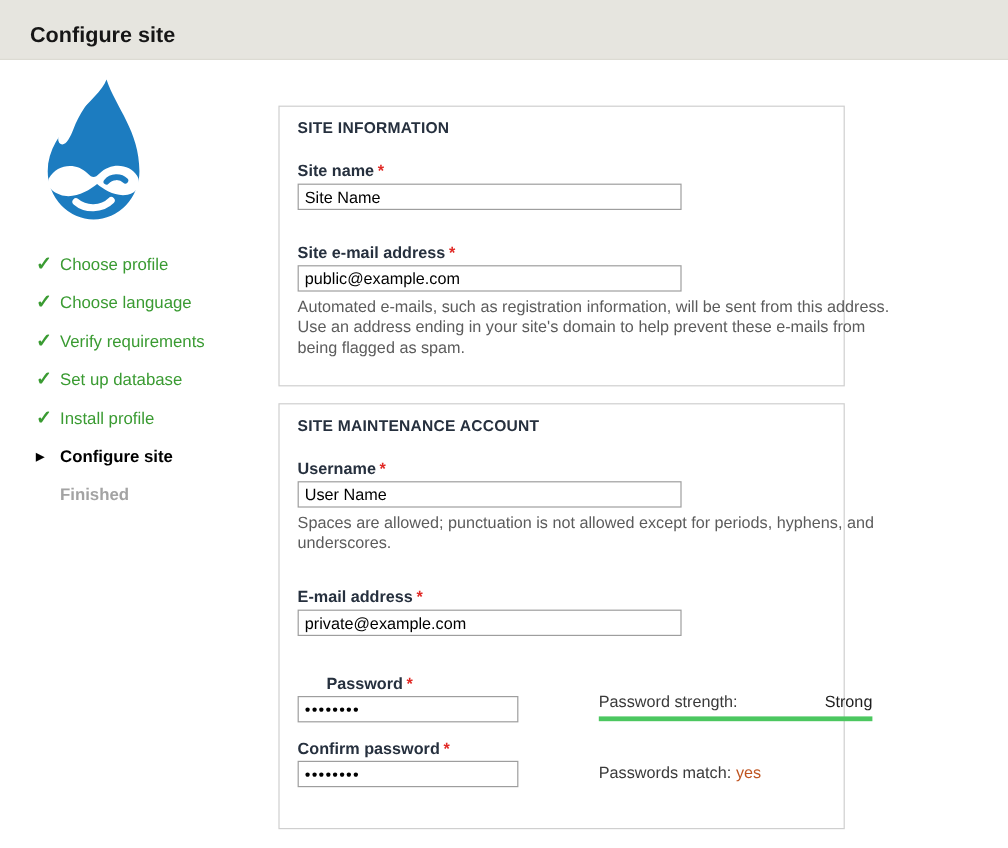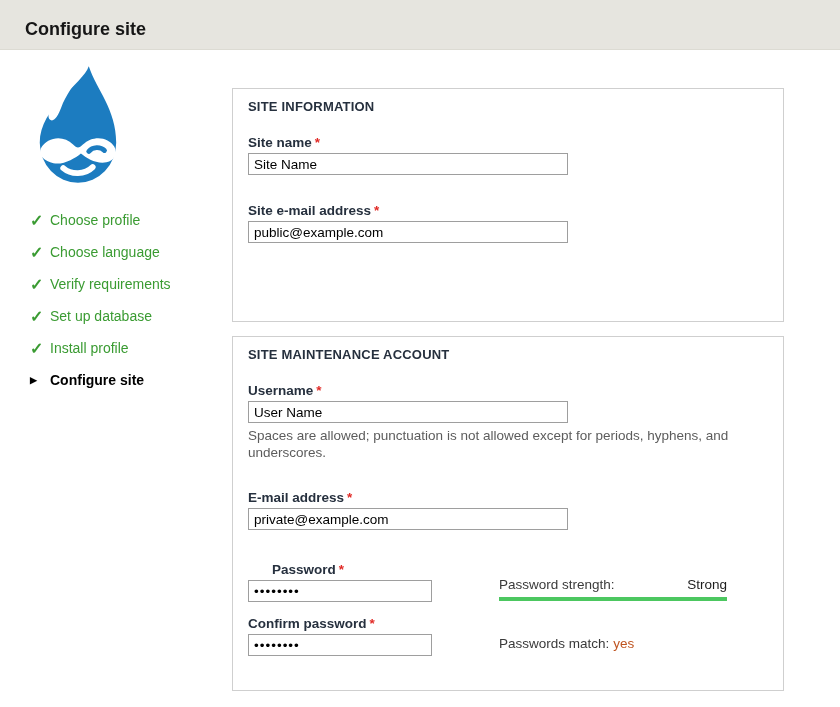--- a/index.html
+++ b/index.html
@@ -28,21 +28,21 @@
     width:20px; flex:0 0 20px; text-align:left; font-weight:bold;
   }
   .task.done { color:#3a9b32; }
   .task.done .t-icon { color:#3a9b32; font-size:16px; }
   .task.current { color:#000; font-weight:bold; }
   .task.current .t-icon { font-size:9px; color:#000; }
   .task.upcoming { color:#a3a3a3; font-weight:bold; }
 
   
   .fieldset {
-    position:absolute; left:232px; width:552px;
+    position:absolute; left:232px; width:472px;
     border:1px solid #cfcfcf; background:#fff;
   }
   .fs-1 { top:88px;  height:234px; }
   .fs-2 { top:336px; height:355px; }
   .legend {
     position:absolute; left:15px; top:10px;
     font-size:13px; font-weight:bold; color:#26303e; letter-spacing:.2px;
   }
   .flabel {
     position:absolute; left:15px;
@@ -127,34 +127,39 @@
     <span>Set up database</span>
   </li>
   <li class="task done">
     <span class="t-icon">✓</span>
     <span>Install profile</span>
   </li>
   <li class="task current">
     <span class="t-icon">▶</span>
     <span>Configure site</span>
   </li>
+  <li class="task upcoming">
+    <span class="t-icon"></span>
+    <span>Finished</span>
+  </li>
 </ul>
 
 <div class="fieldset fs-1">
   <div class="legend">SITE INFORMATION</div>
 
   <div class="flabel fi-sitename-label">
     <span>Site name</span><span class="req">*</span>
   </div>
   <input class="tinput fi-sitename-input" type="text" value="Site Name" style="">
 
   <div class="flabel fi-siteemail-label">
     <span>Site e-mail address</span><span class="req">*</span>
   </div>
   <input class="tinput fi-siteemail-input" type="text" value="public@example.com" style="">
+  <div class="desc fi-siteemail-desc">Automated e-mails, such as registration information, will be sent from this address. Use an address ending in your site's domain to help prevent these e-mails from being flagged as spam.</div>
 </div>
 
 <div class="fieldset fs-2">
   <div class="legend">SITE MAINTENANCE ACCOUNT</div>
 
   <div class="flabel fi-username-label">
     <span>Username</span><span class="req">*</span>
   </div>
   <input class="tinput fi-username-input" type="text" value="User Name" style="">
   <div class="desc fi-username-desc">Spaces are allowed; punctuation is not allowed except for periods, hyphens, and underscores.</div>

